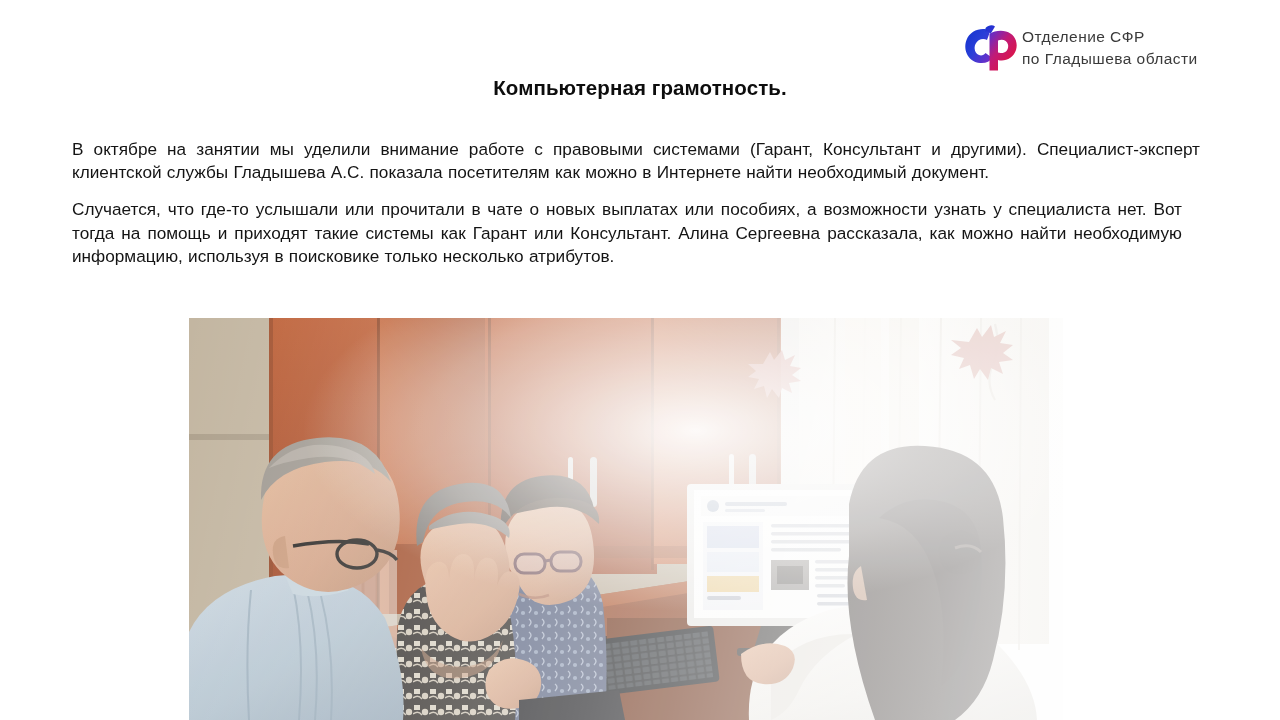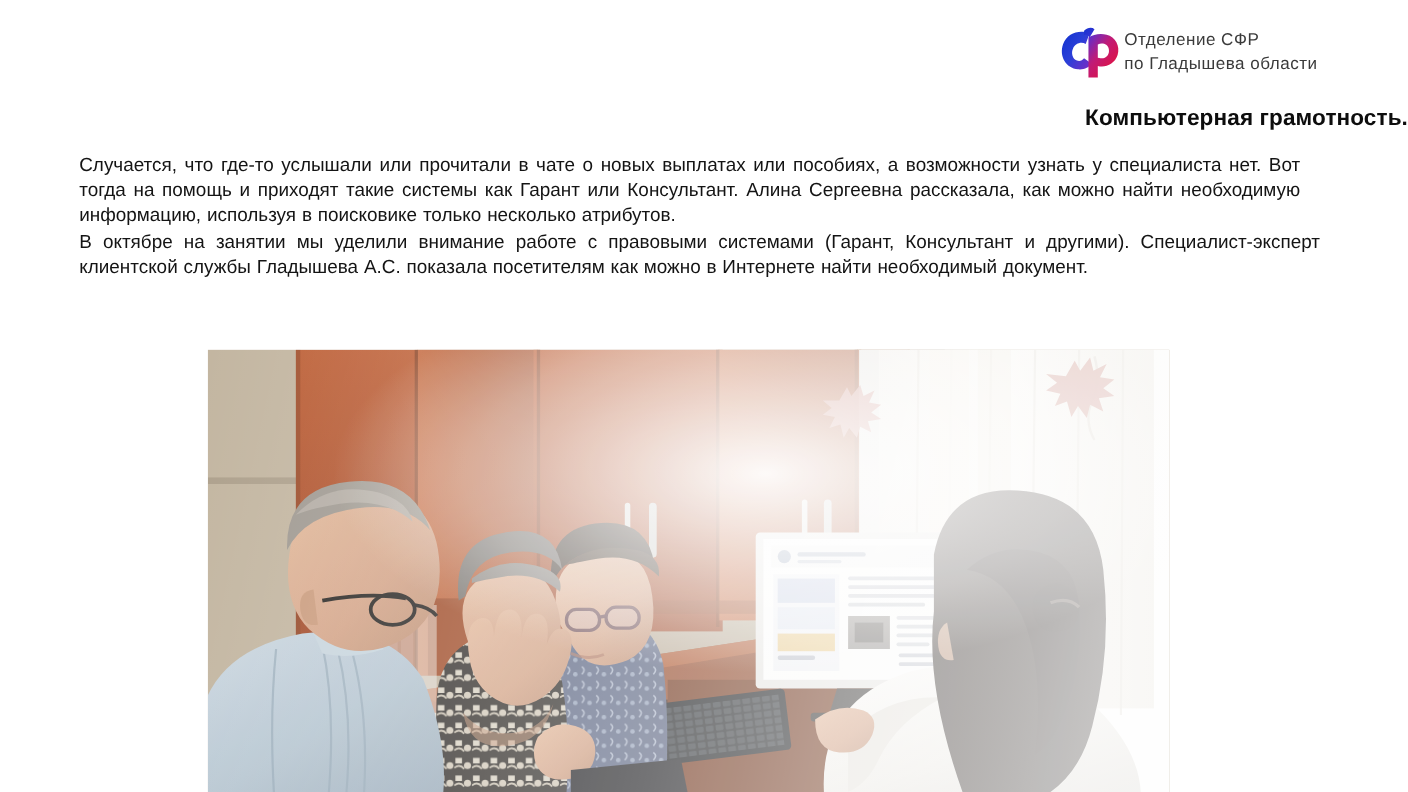--- a/index.html
+++ b/index.html
@@ -44,24 +44,24 @@
     color: #3a3a3a;
     letter-spacing: 0.45px;
     white-space: nowrap;
     font-weight: 400;
   }
   .brand-text .line { display: block; }
 
   
   .slide-title {
     position: absolute;
-    top: 96px;
+    top: 76px;
     left: 0;
     width: 1280px;
-    text-align: right;
+    text-align: center;
     font-family: "Liberation Sans", "DejaVu Sans", sans-serif;
     font-size: 20.5px;
     font-weight: bold;
     color: #0d0d0d;
     letter-spacing: 0.1px;
   }
 
   
   .body-copy {
     position: absolute;
@@ -137,22 +137,22 @@
 
     <span class="brand-text">
       <span class="line">Отделение СФР</span>
       <span class="line">по Гладышева области</span>
     </span>
   </div>
 
   <h1 class="slide-title">Компьютерная грамотность.</h1>
 
   <div class="body-copy">
+    <p class="para p1">В октябре на занятии мы уделили внимание работе с правовыми системами (Гарант, Консультант и другими). Специалист-эксперт клиентской службы Гладышева А.С. показала посетителям как можно в Интернете найти необходимый документ.</p>
     <p class="para p2">Случается, что где-то услышали или прочитали в чате о новых выплатах или пособиях, а возможности узнать у специалиста нет. Вот тогда на помощь и приходят такие системы как Гарант или Консультант. Алина Сергеевна рассказала, как можно найти необходимую информацию, используя в поисковике только несколько атрибутов.</p>
-    <p class="para p1">В октябре на занятии мы уделили внимание работе с правовыми системами (Гарант, Консультант и другими). Специалист-эксперт клиентской службы Гладышева А.С. показала посетителям как можно в Интернете найти необходимый документ.</p>
   </div>
 
   <div class="photo-frame">
     <svg class="photo-svg" viewBox="0 0 874 402" preserveAspectRatio="xMidYMid slice" xmlns="http://www.w3.org/2000/svg" aria-hidden="true">
       <defs>
         <linearGradient id="windowGlow" x1="20%" y1="0%" x2="100%" y2="60%">
           <stop offset="0%" stop-color="#e6e4df"></stop>
           <stop offset="30%" stop-color="#f5f4f1"></stop>
           <stop offset="100%" stop-color="#fdfdfc"></stop>
         </linearGradient>

